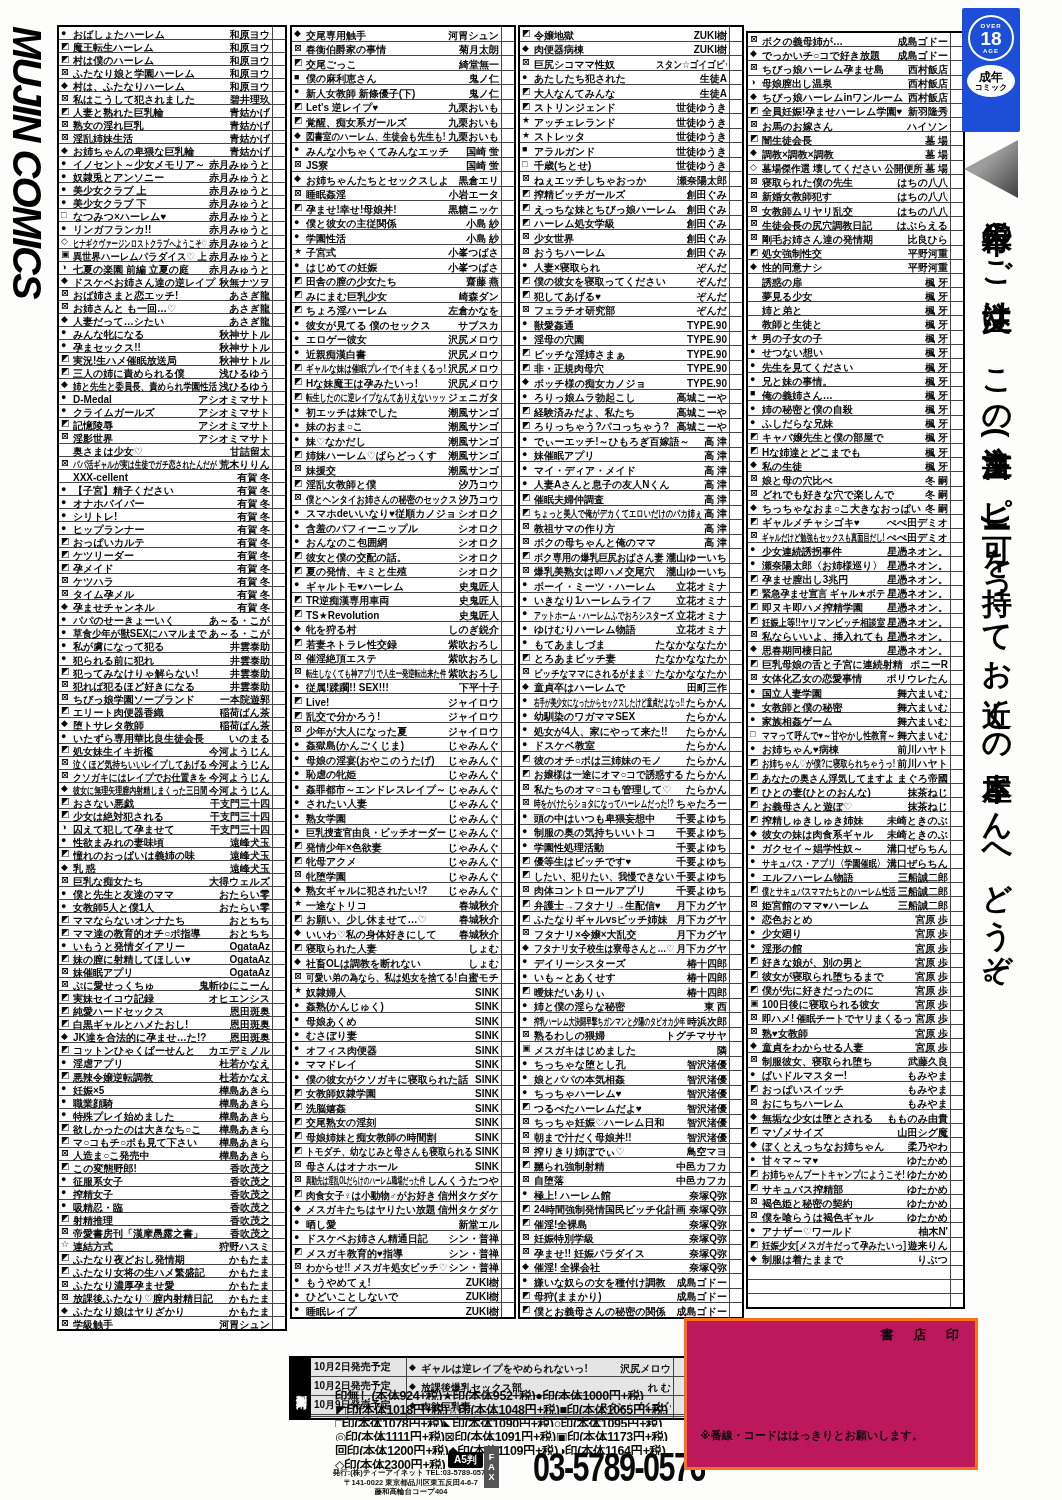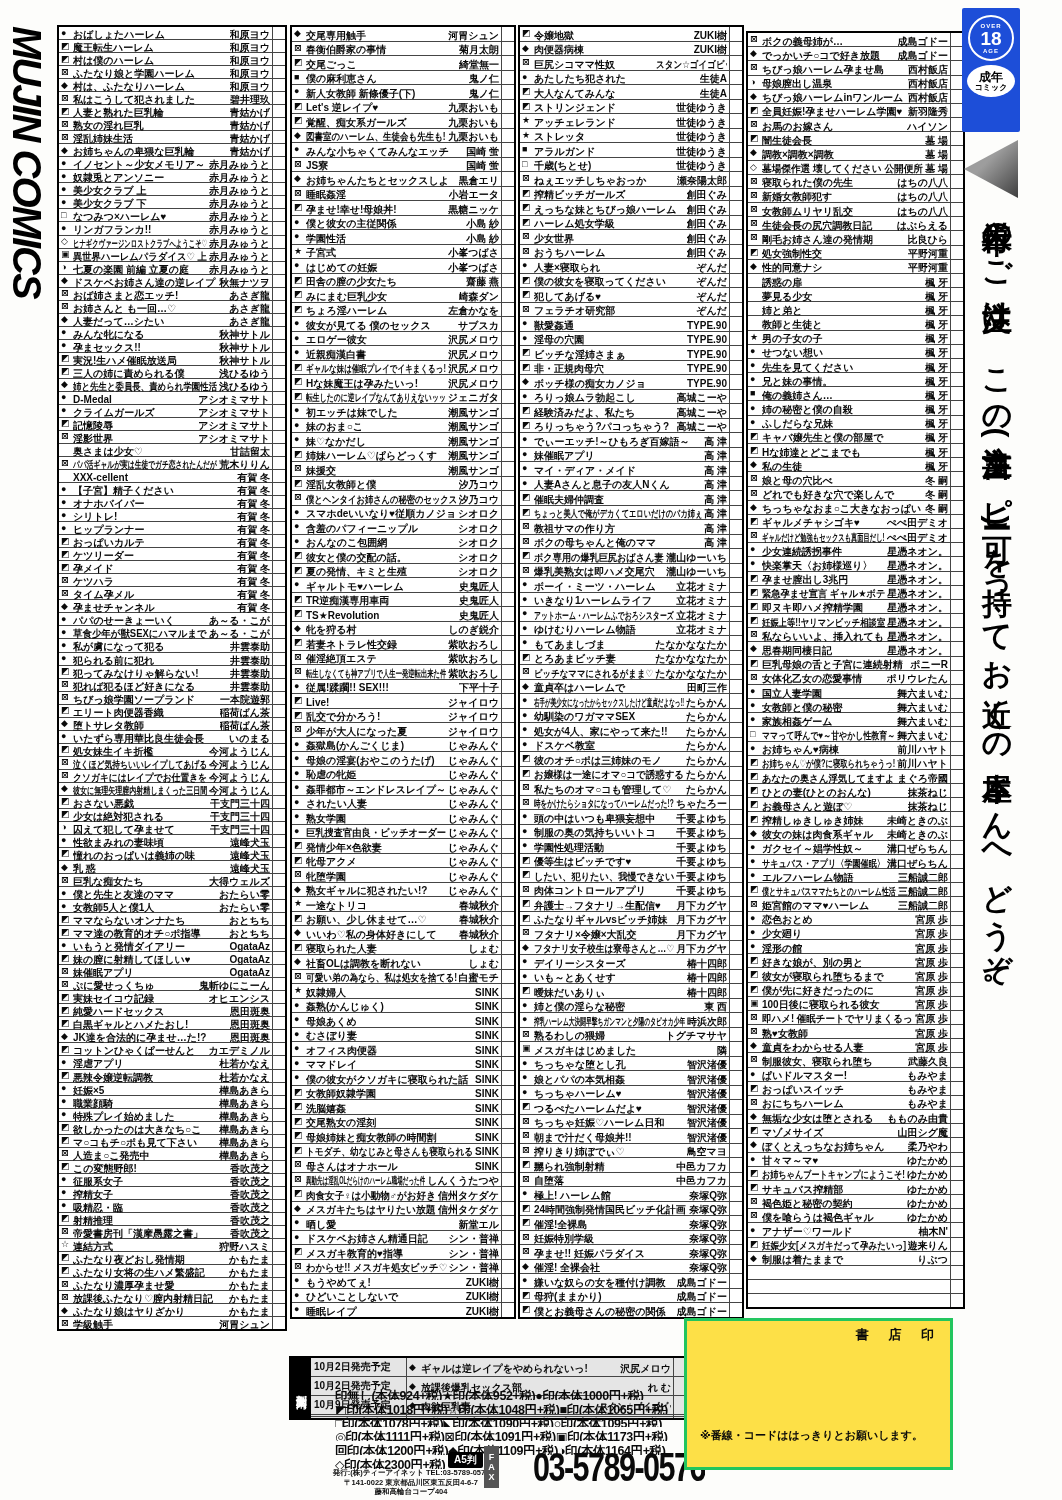--- a/index.html
+++ b/index.html
@@ -37,21 +37,21 @@
   .legendline .fitspan{font-size:12.5px;line-height:13.5px;letter-spacing:-0.4px;padding-left:44px;}
   
   #publisher{position:absolute;left:291px;top:1468px;width:240px;font-size:7.5px;line-height:9.5px;font-weight:bold;color:#111;text-align:center;}
   #a5badge{position:absolute;left:448px;top:1452px;background:#000;color:#fff;font-weight:900;font-size:10px;padding:1px 6px;border-radius:2px;}
   #faxgrp{position:absolute;left:484px;top:1446px;display:flex;align-items:center;}
   #faxlabel{width:15px;height:42px;background:#555;color:#fff;writing-mode:vertical-rl;text-orientation:upright;
             font-size:9px;font-weight:bold;display:flex;align-items:center;justify-content:center;margin-right:2px;}
   #faxnum{width:172px;overflow:hidden;margin-left:32px;}
   #faxnum .fitspan{font-size:40px;line-height:42px;font-weight:900;letter-spacing:-2px;}
   
-  #stamp{position:absolute;left:684px;top:1318px;width:269px;height:152px;border:3px solid #22c55e;box-sizing:border-box;background:#fde047;}
+  #stamp{position:absolute;left:684px;top:1318px;width:294px;height:152px;border:3px solid #f97316;box-sizing:border-box;background:#be185d;}
   #stamplabel{position:absolute;right:8px;top:5px;font-size:13px;font-weight:bold;letter-spacing:8px;}
   #stampnote{position:absolute;left:700px;top:1428px;font-size:11px;font-weight:bold;}
   
   #agebox{position:absolute;left:962px;top:8px;width:58px;height:124px;background:#1d4ed8;border-radius:2px;}
   #agecircle{width:42px;height:42px;border:2.5px solid #fff;border-radius:50%;margin:7px auto 4px;display:flex;flex-direction:column;
              align-items:center;justify-content:center;color:#fff;}
   #agecircle .sm{font-size:6px;font-weight:bold;letter-spacing:1px;line-height:6px;}
   #agecircle .big{font-size:19px;font-weight:900;line-height:19px;}
   #seinen{width:48px;height:32px;background:#fff;border-radius:50%;margin:2px auto;display:flex;flex-direction:column;
           align-items:center;justify-content:center;color:#000;}
@@ -1960,21 +1960,21 @@
         <span class="ocell"></span>
       </div>
       <div class="brow">
         <span class="mark">●</span>
         <span class="btitle"><span class="fitspan">少女連続誘拐事件</span></span>
         <span class="bauthor"><span class="fitspan fitr">星憑ネオン。</span></span>
         <span class="ocell"></span>
       </div>
       <div class="brow">
         <span class="mark">●</span>
-        <span class="btitle"><span class="fitspan">快楽掌天〈お姉様巡り〉</span></span>
+        <span class="btitle"><span class="fitspan">瀬奈陽太郎〈お姉様巡り〉</span></span>
         <span class="bauthor"><span class="fitspan fitr">星憑ネオン。</span></span>
         <span class="ocell"></span>
       </div>
       <div class="brow">
         <span class="mark">◩</span>
         <span class="btitle"><span class="fitspan">孕ませ膣出し3兆円</span></span>
         <span class="bauthor"><span class="fitspan fitr">星憑ネオン。</span></span>
         <span class="ocell"></span>
       </div>
       <div class="brow">

